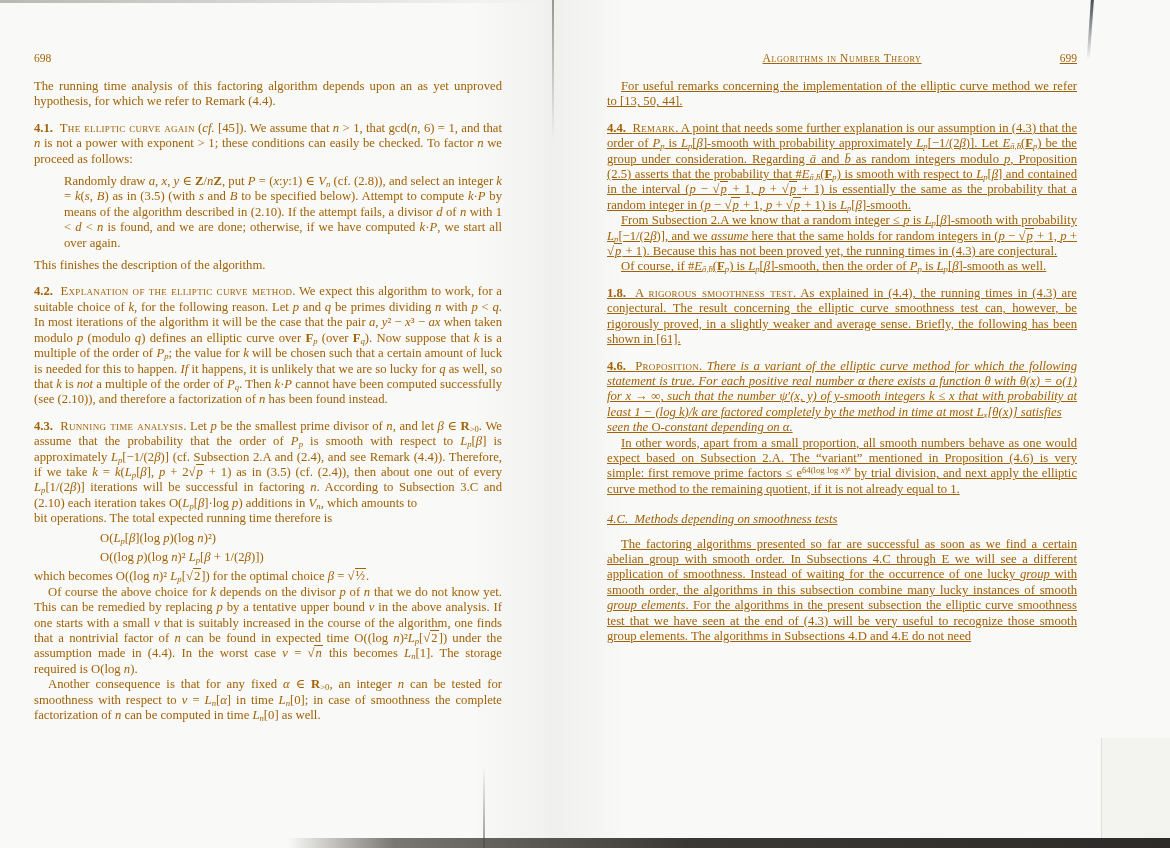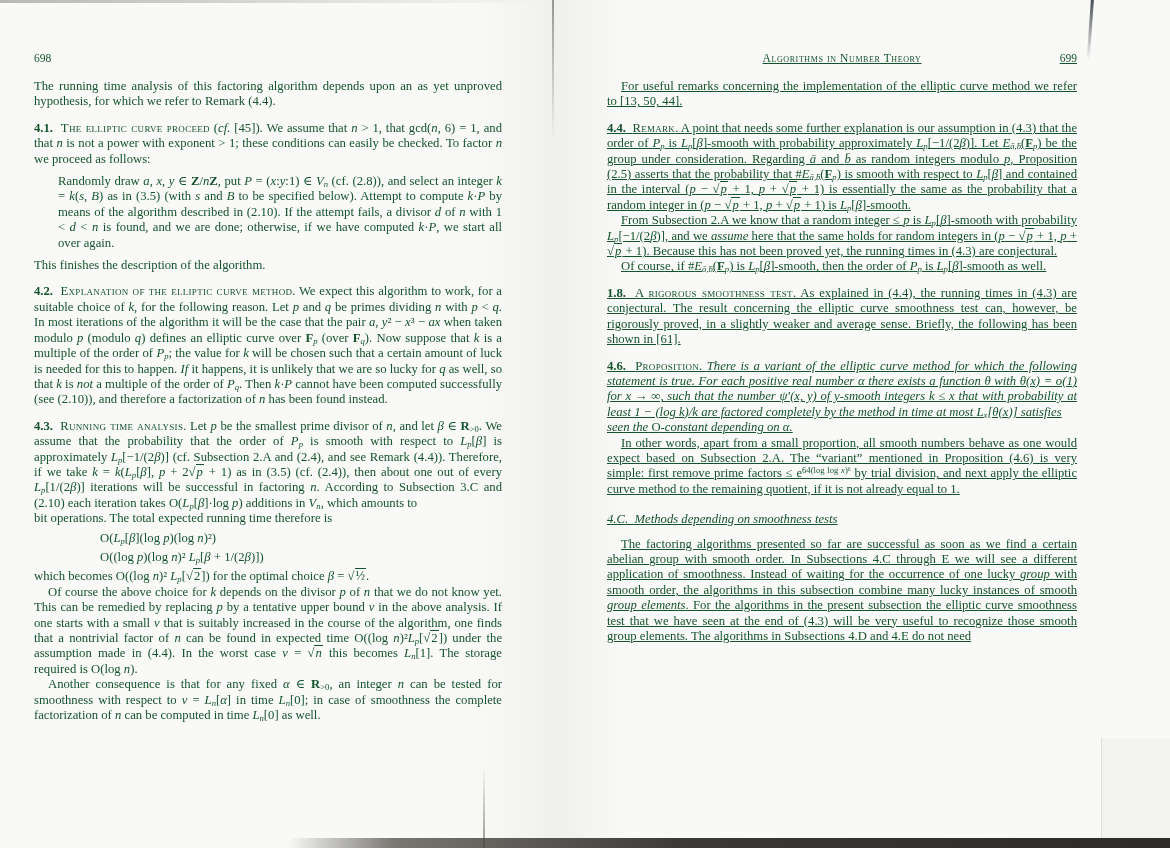--- a/index.html
+++ b/index.html
@@ -5,21 +5,21 @@
   html, body { margin: 0; padding: 0; }
   body { background: #e9e9e7; }
   .scan {
     position: relative;
     width: 1170px;
     height: 848px;
     margin: 0 auto;
     background: #f9f9f7;
     overflow: hidden;
     font-family: "Liberation Serif", "DejaVu Serif", serif;
-    color: #14532d;
+    color: #a16207;
   }
   
   .scan::before {
     content: "";
     position: absolute;
     left: 470px; top: 0; width: 160px; height: 100%;
     background: linear-gradient(90deg, rgba(0,0,0,0) 0%, rgba(60,60,55,0.04) 45%, rgba(60,60,55,0.05) 52%, rgba(0,0,0,0) 100%);
     pointer-events: none;
   }
   .page { position: absolute; }
@@ -38,21 +38,21 @@
     flex: 1;
     text-align: center;
     font-variant: small-caps;
     letter-spacing: 0.6px;
     font-size: 11.5px;
   }
 
   .page-body { font-size: 12.7px; line-height: 15.4px; }
   .para { margin: 0; text-align: justify; }
   .para.sect    { margin-top: 11px; }
-  .para.block   { margin: 7px 0 7px 24px; }
+  .para.block   { margin: 7px 0 7px 30px; }
   .para.display { margin: 4px 0 4px 66px; text-align: left; }
   .para.subsec  { margin: 15px 0 9px 0; font-style: italic; text-align: left; }
   .para.indent  { text-indent: 14px; }
 
   .sc { font-variant: small-caps; letter-spacing: 0.3px; }
   sub, sup { font-size: 68%; line-height: 0; }
   sub { vertical-align: -0.28em; }
   sup { vertical-align: 0.45em; }
   .r  { border-top: 1px solid currentColor; padding: 0 1px; }
 
@@ -98,21 +98,21 @@
   <div class="artifact right-strip"></div>
   <div class="artifact bottom-band"></div>
 
   <div class="page left">
     <div class="page-header">
       <span class="pnum">698</span>
       <span class="pnum"></span>
     </div>
     <div class="page-body">
         <p class="para flush">The running time analysis of this factoring algorithm depends upon an as yet unproved hypothesis, for which we refer to Remark (4.4).</p>
-        <p class="para sect"><b>4.1.</b>&nbsp; <span class="sc">The elliptic curve proceed</span> (<i>cf.</i> [45]). We assume that <i>n</i> &gt; 1, that gcd(<i>n</i>, 6) = 1, and that <i>n</i> is not a power with exponent &gt; 1; these conditions can easily be checked. To factor <i>n</i> we proceed as follows:</p>
+        <p class="para sect"><b>4.1.</b>&nbsp; <span class="sc">The elliptic curve again</span> (<i>cf.</i> [45]). We assume that <i>n</i> &gt; 1, that gcd(<i>n</i>, 6) = 1, and that <i>n</i> is not a power with exponent &gt; 1; these conditions can easily be checked. To factor <i>n</i> we proceed as follows:</p>
         <p class="para block">Randomly draw <i>a</i>, <i>x</i>, <i>y</i> ∈ <b>Z</b>/<i>n</i><b>Z</b>, put <i>P</i> = (<i>x</i>:<i>y</i>:1) ∈ <i>V<sub>n</sub></i> (cf. (2.8)), and select an integer <i>k</i> = <i>k</i>(<i>s</i>, <i>B</i>) as in (3.5) (with <i>s</i> and <i>B</i> to be specified below). Attempt to compute <i>k</i>·<i>P</i> by means of the algorithm described in (2.10). If the attempt fails, a divisor <i>d</i> of <i>n</i> with 1 &lt; <i>d</i> &lt; <i>n</i> is found, and we are done; otherwise, if we have computed <i>k</i>·<i>P</i>, we start all over again.</p>
         <p class="para flush">This finishes the description of the algorithm.</p>
         <p class="para sect"><b>4.2.</b>&nbsp; <span class="sc">Explanation of the elliptic curve method</span>. We expect this algorithm to work, for a suitable choice of <i>k</i>, for the following reason. Let <i>p</i> and <i>q</i> be primes dividing <i>n</i> with <i>p</i> &lt; <i>q</i>. In most iterations of the algorithm it will be the case that the pair <i>a</i>, <i>y</i>² − <i>x</i>³ − <i>ax</i> when taken modulo <i>p</i> (modulo <i>q</i>) defines an elliptic curve over <b>F</b><sub><i>p</i></sub> (over <b>F</b><sub><i>q</i></sub>). Now suppose that <i>k</i> is a multiple of the order of <i>P<sub>p</sub></i>; the value for <i>k</i> will be chosen such that a certain amount of luck is needed for this to happen. <i>If</i> it happens, it is unlikely that we are so lucky for <i>q</i> as well, so that <i>k</i> is <i>not</i> a multiple of the order of <i>P<sub>q</sub></i>. Then <i>k</i>·<i>P</i> cannot have been computed successfully (see (2.10)), and therefore a factorization of <i>n</i> has been found instead.</p>
         <p class="para sect"><b>4.3.</b>&nbsp; <span class="sc">Running time analysis</span>. Let <i>p</i> be the smallest prime divisor of <i>n</i>, and let <i>β</i> ∈ <b>R</b><sub>&gt;0</sub>. We assume that the probability that the order of <i>P<sub>p</sub></i> is smooth with respect to <i>L<sub>p</sub></i>[<i>β</i>] is approximately <i>L<sub>p</sub></i>[−1/(2<i>β</i>)] (cf. Subsection 2.A and (2.4), and see Remark (4.4)). Therefore, if we take <i>k</i> = <i>k</i>(<i>L<sub>p</sub></i>[<i>β</i>], <i>p</i> + 2√<span class="r"><i>p</i></span> + 1) as in (3.5) (cf. (2.4)), then about one out of every <i>L<sub>p</sub></i>[1/(2<i>β</i>)] iterations will be successful in factoring <i>n</i>. According to Subsection 3.C and (2.10) each iteration takes O(<i>L<sub>p</sub></i>[<i>β</i>]·log <i>p</i>) additions in <i>V<sub>n</sub></i>, which amounts to</p>
         <p class="para flush">bit operations. The total expected running time therefore is</p>
         <p class="para display">O(<i>L<sub>p</sub></i>[<i>β</i>](log <i>p</i>)(log <i>n</i>)²)</p>
         <p class="para display">O((log <i>p</i>)(log <i>n</i>)² <i>L<sub>p</sub></i>[<i>β</i> + 1/(2<i>β</i>)])</p>
         <p class="para flush">which becomes O((log <i>n</i>)² <i>L<sub>p</sub></i>[√<span class="r">2</span>]) for the optimal choice <i>β</i> = √<span class="r">½</span>.</p>
         <p class="para indent">Of course the above choice for <i>k</i> depends on the divisor <i>p</i> of <i>n</i> that we do not know yet. This can be remedied by replacing <i>p</i> by a tentative upper bound <i>v</i> in the above analysis. If one starts with a small <i>v</i> that is suitably increased in the course of the algorithm, one finds that a nontrivial factor of <i>n</i> can be found in expected time O((log <i>n</i>)²<i>L<sub>p</sub></i>[√<span class="r">2</span>]) under the assumption made in (4.4). In the worst case <i>v</i> = √<span class="r"><i>n</i></span> this becomes <i>L<sub>n</sub></i>[1]. The storage required is O(log <i>n</i>).</p>
         <p class="para indent">Another consequence is that for any fixed <i>α</i> ∈ <b>R</b><sub>&gt;0</sub>, an integer <i>n</i> can be tested for smoothness with respect to <i>v</i> = <i>L<sub>n</sub></i>[<i>α</i>] in time <i>L<sub>n</sub></i>[0]; in case of smoothness the complete factorization of <i>n</i> can be computed in time <i>L<sub>n</sub></i>[0] as well.</p>

